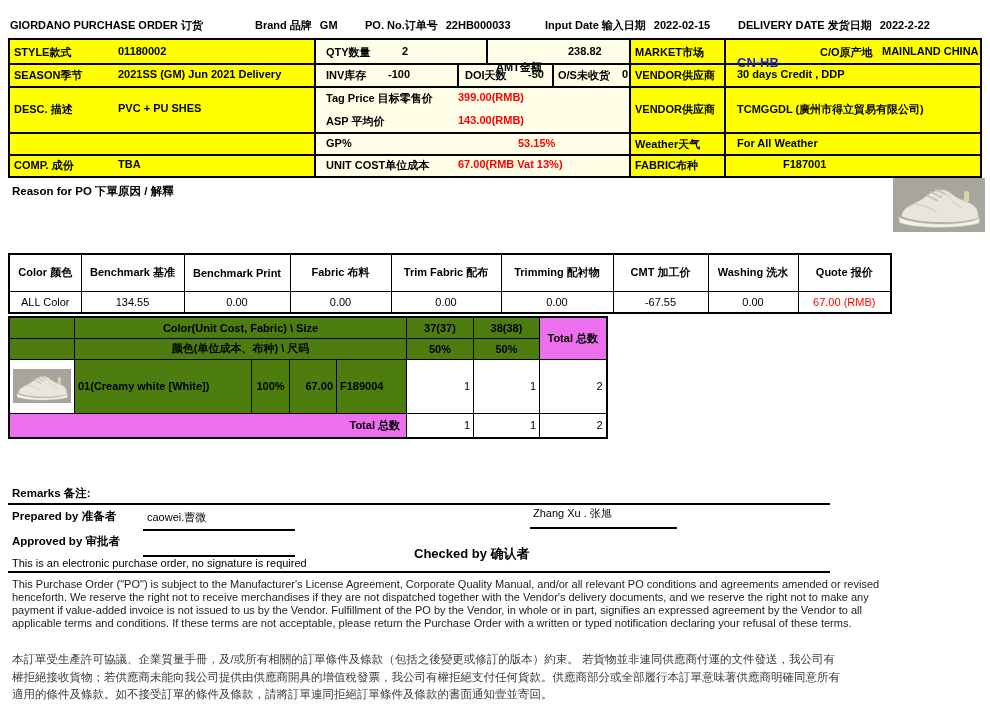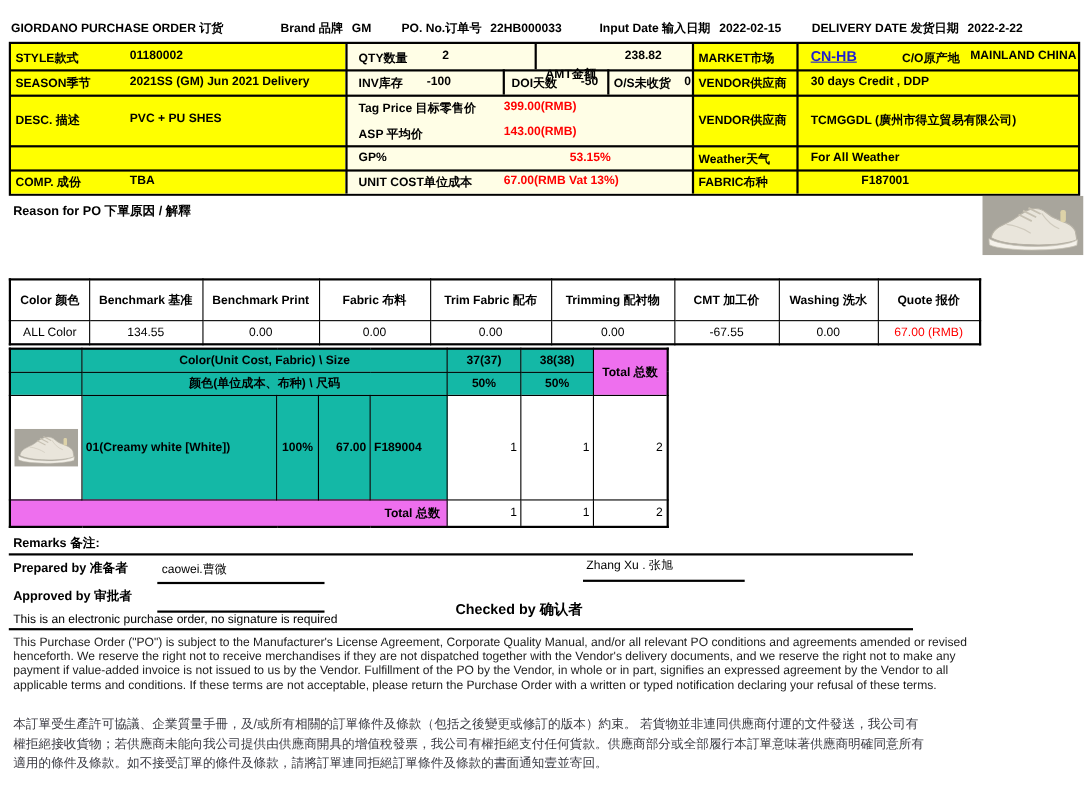--- a/index.html
+++ b/index.html
@@ -25,21 +25,21 @@
   table { border-collapse:collapse; table-layout:fixed; }
   #btab { position:absolute; left:8px; top:253px; }
   #btab th, #btab td { border:1px solid #000; text-align:center; vertical-align:middle; font-size:11px; padding:1px 2px; }
   #btab { border:2px solid #000; }
   #btab th { font-weight:bold; height:37px; }
   #btab td { height:22px; font-weight:normal; }
 
   
   #ptab { position:absolute; left:8px; top:316px; border:2px solid #000; }
   #ptab th, #ptab td { border:1px solid #000; font-size:11px; vertical-align:middle; padding:1px 3px; }
-  .pinkL { background:#14b8a6; }
+  .pinkL { background:#4d7c0f; }
   .pinkD { background:#ee6fee; }
   #ptab th { font-weight:bold; text-align:center; height:21px; }
   .qty { background:#fff; text-align:right; padding-right:8px; font-weight:normal; }
   .imgcell { padding:0; background:#fff; }
 
   .sigline { position:absolute; background:#000; }
   .ul { position:absolute; border-bottom:2px solid #000; height:1px; }
   .b { font-weight:bold; }
   .txt { position:absolute; white-space:nowrap; }
 
@@ -77,21 +77,21 @@
     <div class="vline" style="left:447px;top:23px;height:23px;"></div>
     <div class="vline" style="left:542px;top:23px;height:23px;"></div>
 
     <span class="cellt" style="left:4px;top:5px;">STYLE款式</span>
     <span class="cellt" style="left:108px;top:5px;">01180002</span>
     <span class="cellt" style="left:316px;top:5px;">QTY数量</span>
     <span class="cellt" style="left:392px;top:5px;">2</span>
     <span class="cellt" style="left:486px;top:20px;">AMT金额</span>
     <span class="cellt" style="left:558px;top:5px;">238.82</span>
     <span class="cellt" style="left:625px;top:5px;">MARKET市场</span>
-    <span class="cellt blue" style="left:727px;top:3px;text-decoration:underline;">CN-HB</span>
+    <span class="cellt blue" style="left:727px;top:15px;">CN-HB</span>
     <span class="cellt" style="left:810px;top:5px;">C/O原产地</span>
     <span class="cellt" style="left:872px;top:5px;">MAINLAND CHINA</span>
 
     <span class="cellt" style="left:4px;top:28px;">SEASON季节</span>
     <span class="cellt" style="left:108px;top:28px;">2021SS (GM) Jun 2021 Delivery</span>
     <span class="cellt" style="left:316px;top:28px;text-align:right;">INV库存</span>
     <span class="cellt" style="left:378px;top:28px;">-100</span>
     <span class="cellt" style="left:455px;top:28px;">DOI天数</span>
     <span class="cellt" style="left:518px;top:28px;">-50</span>
     <span class="cellt" style="left:548px;top:28px;">O/S未收货</span>
@@ -195,21 +195,21 @@
       <th class="pinkL">37(37)</th>
       <th class="pinkL">38(38)</th>
       <th class="pinkD" rowspan="2">Total 总数</th>
     </tr>
     <tr>
       <th class="pinkL"></th>
       <th class="pinkL" colspan="4">颜色(单位成本、布种) \ 尺码</th>
       <th class="pinkL">50%</th>
       <th class="pinkL">50%</th>
     </tr>
-    <tr style="height:95px;">
+    <tr style="height:54px;">
       <td class="imgcell">
         <svg width="58" height="46" viewBox="0 0 92 54" style="display:block;">
           <rect width="92" height="54" fill="#a8a59c"></rect>
           <use href="#shoe"></use>
         </svg>
       </td>
       <td class="pinkL b">01(Creamy white [White])</td>
       <td class="pinkL b" style="text-align:center;">100%</td>
       <td class="pinkL b" style="text-align:right;">67.00</td>
       <td class="pinkL b" style="text-align:left;">F189004</td>

